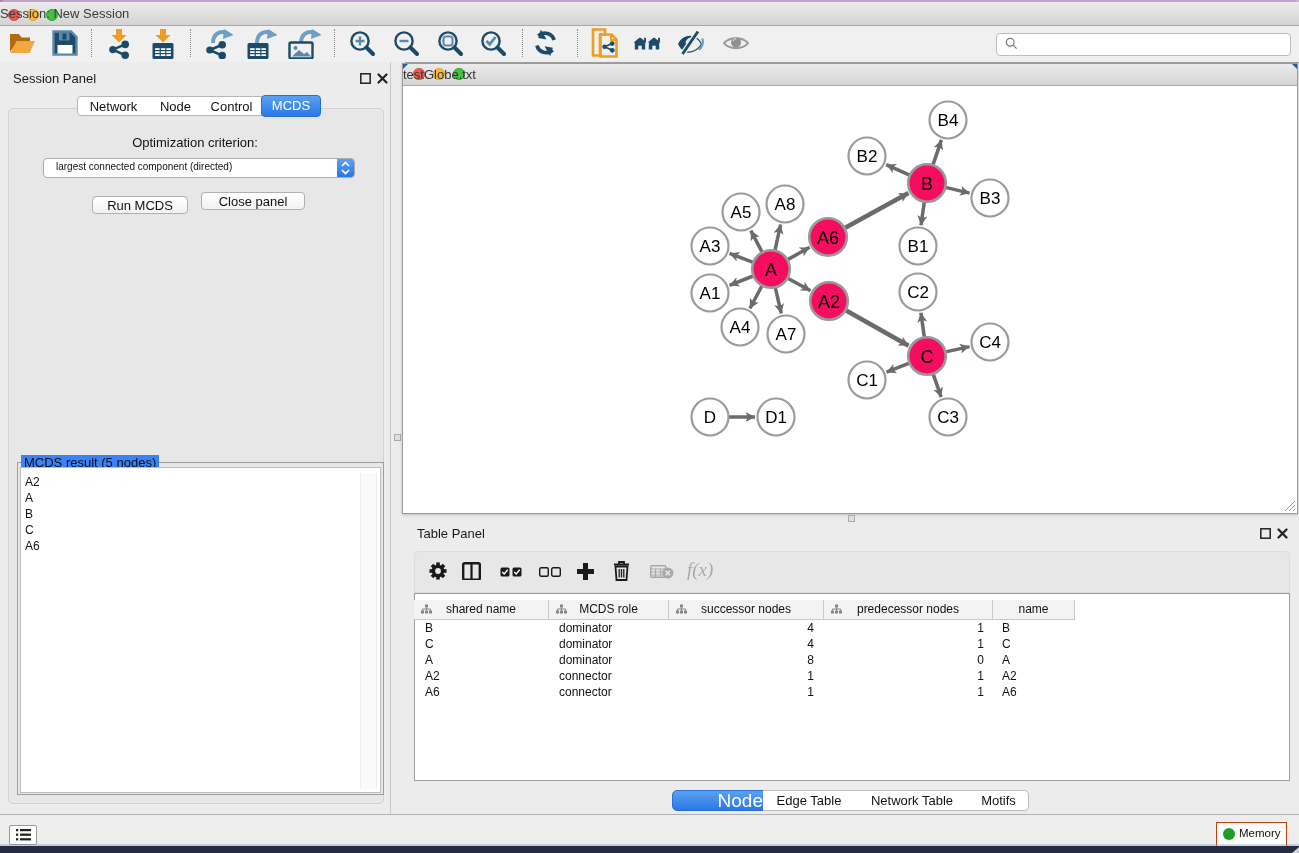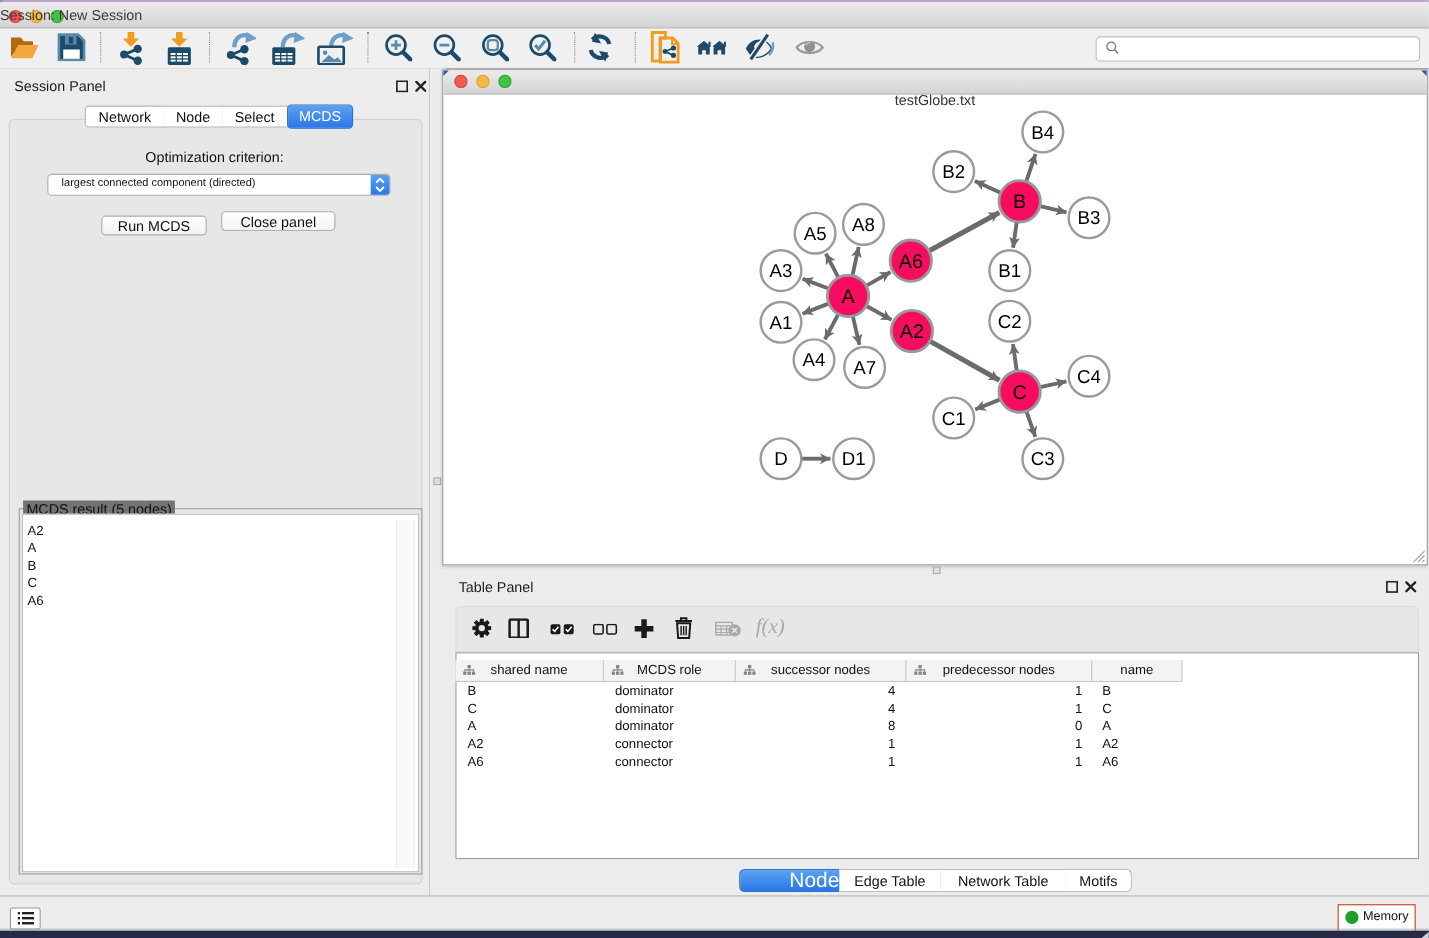--- a/index.html
+++ b/index.html
@@ -179,56 +179,56 @@
     </svg>
   <svg width="11" height="11" style="position:absolute;left:377px;top:11px" viewBox="0 0 11 11">
       <path d="M1.5,1.5 L9.5,9.5 M9.5,1.5 L1.5,9.5" stroke="#222" stroke-width="2.2" stroke-linecap="round"></path>
     </svg>
 </div>
 
 <div class="abs" style="left:8px;top:108px;width:374px;height:694px;background:#e7e7e7;border:1px solid #d2d2d2;border-radius:5px"></div>
 
 <div class="tabw" style="left:77px;width:73px;border-radius:4px 0 0 4px">Network</div>
 <div class="tabw" style="left:149px;width:54px;border-left:none">Node</div>
-<div class="tabw" style="left:202px;width:60px;border-left:none">Select</div>
+<div class="tabw" style="left:202px;width:60px;border-left:none">Control</div>
 <div class="abs" style="left:261px;top:95px;width:60px;height:22px;background:linear-gradient(#5aa2ef,#2a77e8);border:1px solid #2a6fd4;border-radius:4px;box-sizing:border-box;font-size:13px;color:#fff;text-align:center;line-height:20px">MCDS</div>
 
 <div class="abs" style="left:0;top:135px;width:390px;text-align:center;font-size:13px;color:#111">Optimization criterion:</div>
 
 <div class="abs" style="left:43px;top:158px;width:312px;height:20px;background:#fff;border:1px solid #ababab;border-radius:4px;box-sizing:border-box">
   <div class="abs" style="left:12px;top:2px;font-size:10px;color:#111">largest connected component (directed)</div>
   <div class="abs" style="right:0;top:0;width:17px;height:18px;background:linear-gradient(#5aa2ef,#2a77e8);border-radius:0 3px 3px 0">
     <svg width="11" height="14" style="position:absolute;left:3px;top:2px" viewBox="0 0 11 14">
         <path d="M2,5 L5.5,1.5 L9,5" fill="none" stroke="#fff" stroke-width="1.7"></path>
         <path d="M2,9 L5.5,12.5 L9,9" fill="none" stroke="#fff" stroke-width="1.7"></path>
       </svg>
   </div>
 </div>
 
 <div class="btn" style="left:92px;top:196px;width:96px;height:18px;line-height:17px">Run MCDS</div>
 <div class="btn" style="left:201px;top:192px;width:104px;height:18px;line-height:17px">Close panel</div>
 
 <div class="abs" style="left:17px;top:462px;width:367px;height:333px;border:1px solid #9d9d9d;box-sizing:border-box"></div>
-<div class="abs" style="left:21px;top:455px;background:#737373;padding:0 3px;font-size:13px;color:#111">MCDS result (5 nodes)</div>
+<div class="abs" style="left:21px;top:455px;background:#3b82f6;padding:0 3px;font-size:13px;color:#111">MCDS result (5 nodes)</div>
 <div class="abs" style="left:20px;top:467px;width:361px;height:326px;background:#fff;border:1px solid #bdbdbd;box-sizing:border-box">
   <div class="abs" style="left:4px;top:6px;font-size:12px;color:#111;line-height:16px">A2<br>A<br>B<br>C<br>A6</div>
   <div class="abs" style="right:3px;top:5px;width:15px;height:316px;background:#fafafa;border-left:1px solid #ececec;border-right:1px solid #ececec"></div>
 </div>
 
 <div class="abs" style="left:391px;top:62px;width:14px;height:752px;background:#ececec"></div>
 <div class="abs" style="left:394px;top:434px;width:7px;height:7px;background:#dedede;border:1px solid #aaa;box-sizing:border-box"></div>
 
 <div class="abs" style="left:402px;top:63px;width:896px;height:451px;background:#fff;border:1px solid #9a9a9a;box-sizing:border-box;box-shadow:0 1px 3px rgba(0,0,0,0.18)">
   <div class="abs" style="left:0;top:0;width:894px;height:21px;background:linear-gradient(#ebebeb,#d4d4d4);border-bottom:1px solid #aaa">
       <div class="abs" style="left:0;top:0;width:0;height:0;border-top:5px solid #2a5caa;border-right:5px solid transparent"></div>
       <div class="abs" style="right:0;top:0;width:0;height:0;border-top:5px solid #2a5caa;border-left:5px solid transparent"></div>
     <div class="tl" style="left:10px;top:4px;width:11.5px;height:11.5px;background:#f15b51;border:1px solid #d8473e;box-sizing:border-box"></div>
     <div class="tl" style="left:30px;top:4px;width:11.5px;height:11.5px;background:#f6b93f;border:1px solid #dfa133;box-sizing:border-box"></div>
     <div class="tl" style="left:50px;top:4px;width:11.5px;height:11.5px;background:#44c144;border:1px solid #2ea62e;box-sizing:border-box"></div>
-    <div class="abs" style="left:0;width:894px;top:19px;text-align:center;font-size:13px;color:#333">testGlobe.txt</div>
+    <div class="abs" style="left:0;width:894px;top:3px;font-size:13px;color:#333">testGlobe.txt</div>
   </div>
   <svg width="14" height="14" style="position:absolute;right:1px;bottom:1px" viewBox="0 0 14 14">
       <path d="M13,3 L3,13 M13,7 L7,13 M13,11 L11,13" stroke="#9a9a9a" stroke-width="1"></path>
     </svg>
 </div>
 <svg width="893" height="429" style="position:absolute;left:406px;top:85px" font-family="Liberation Sans, sans-serif" fill="#000">
     <defs>
       <marker id="arr" markerWidth="12" markerHeight="11" refX="9.5" refY="5" orient="auto" markerUnits="userSpaceOnUse">
         <path d="M0,0 L9.5,5 L0,10 L2.4,5 Z" fill="#6b6b6b"></path>
       </marker>

